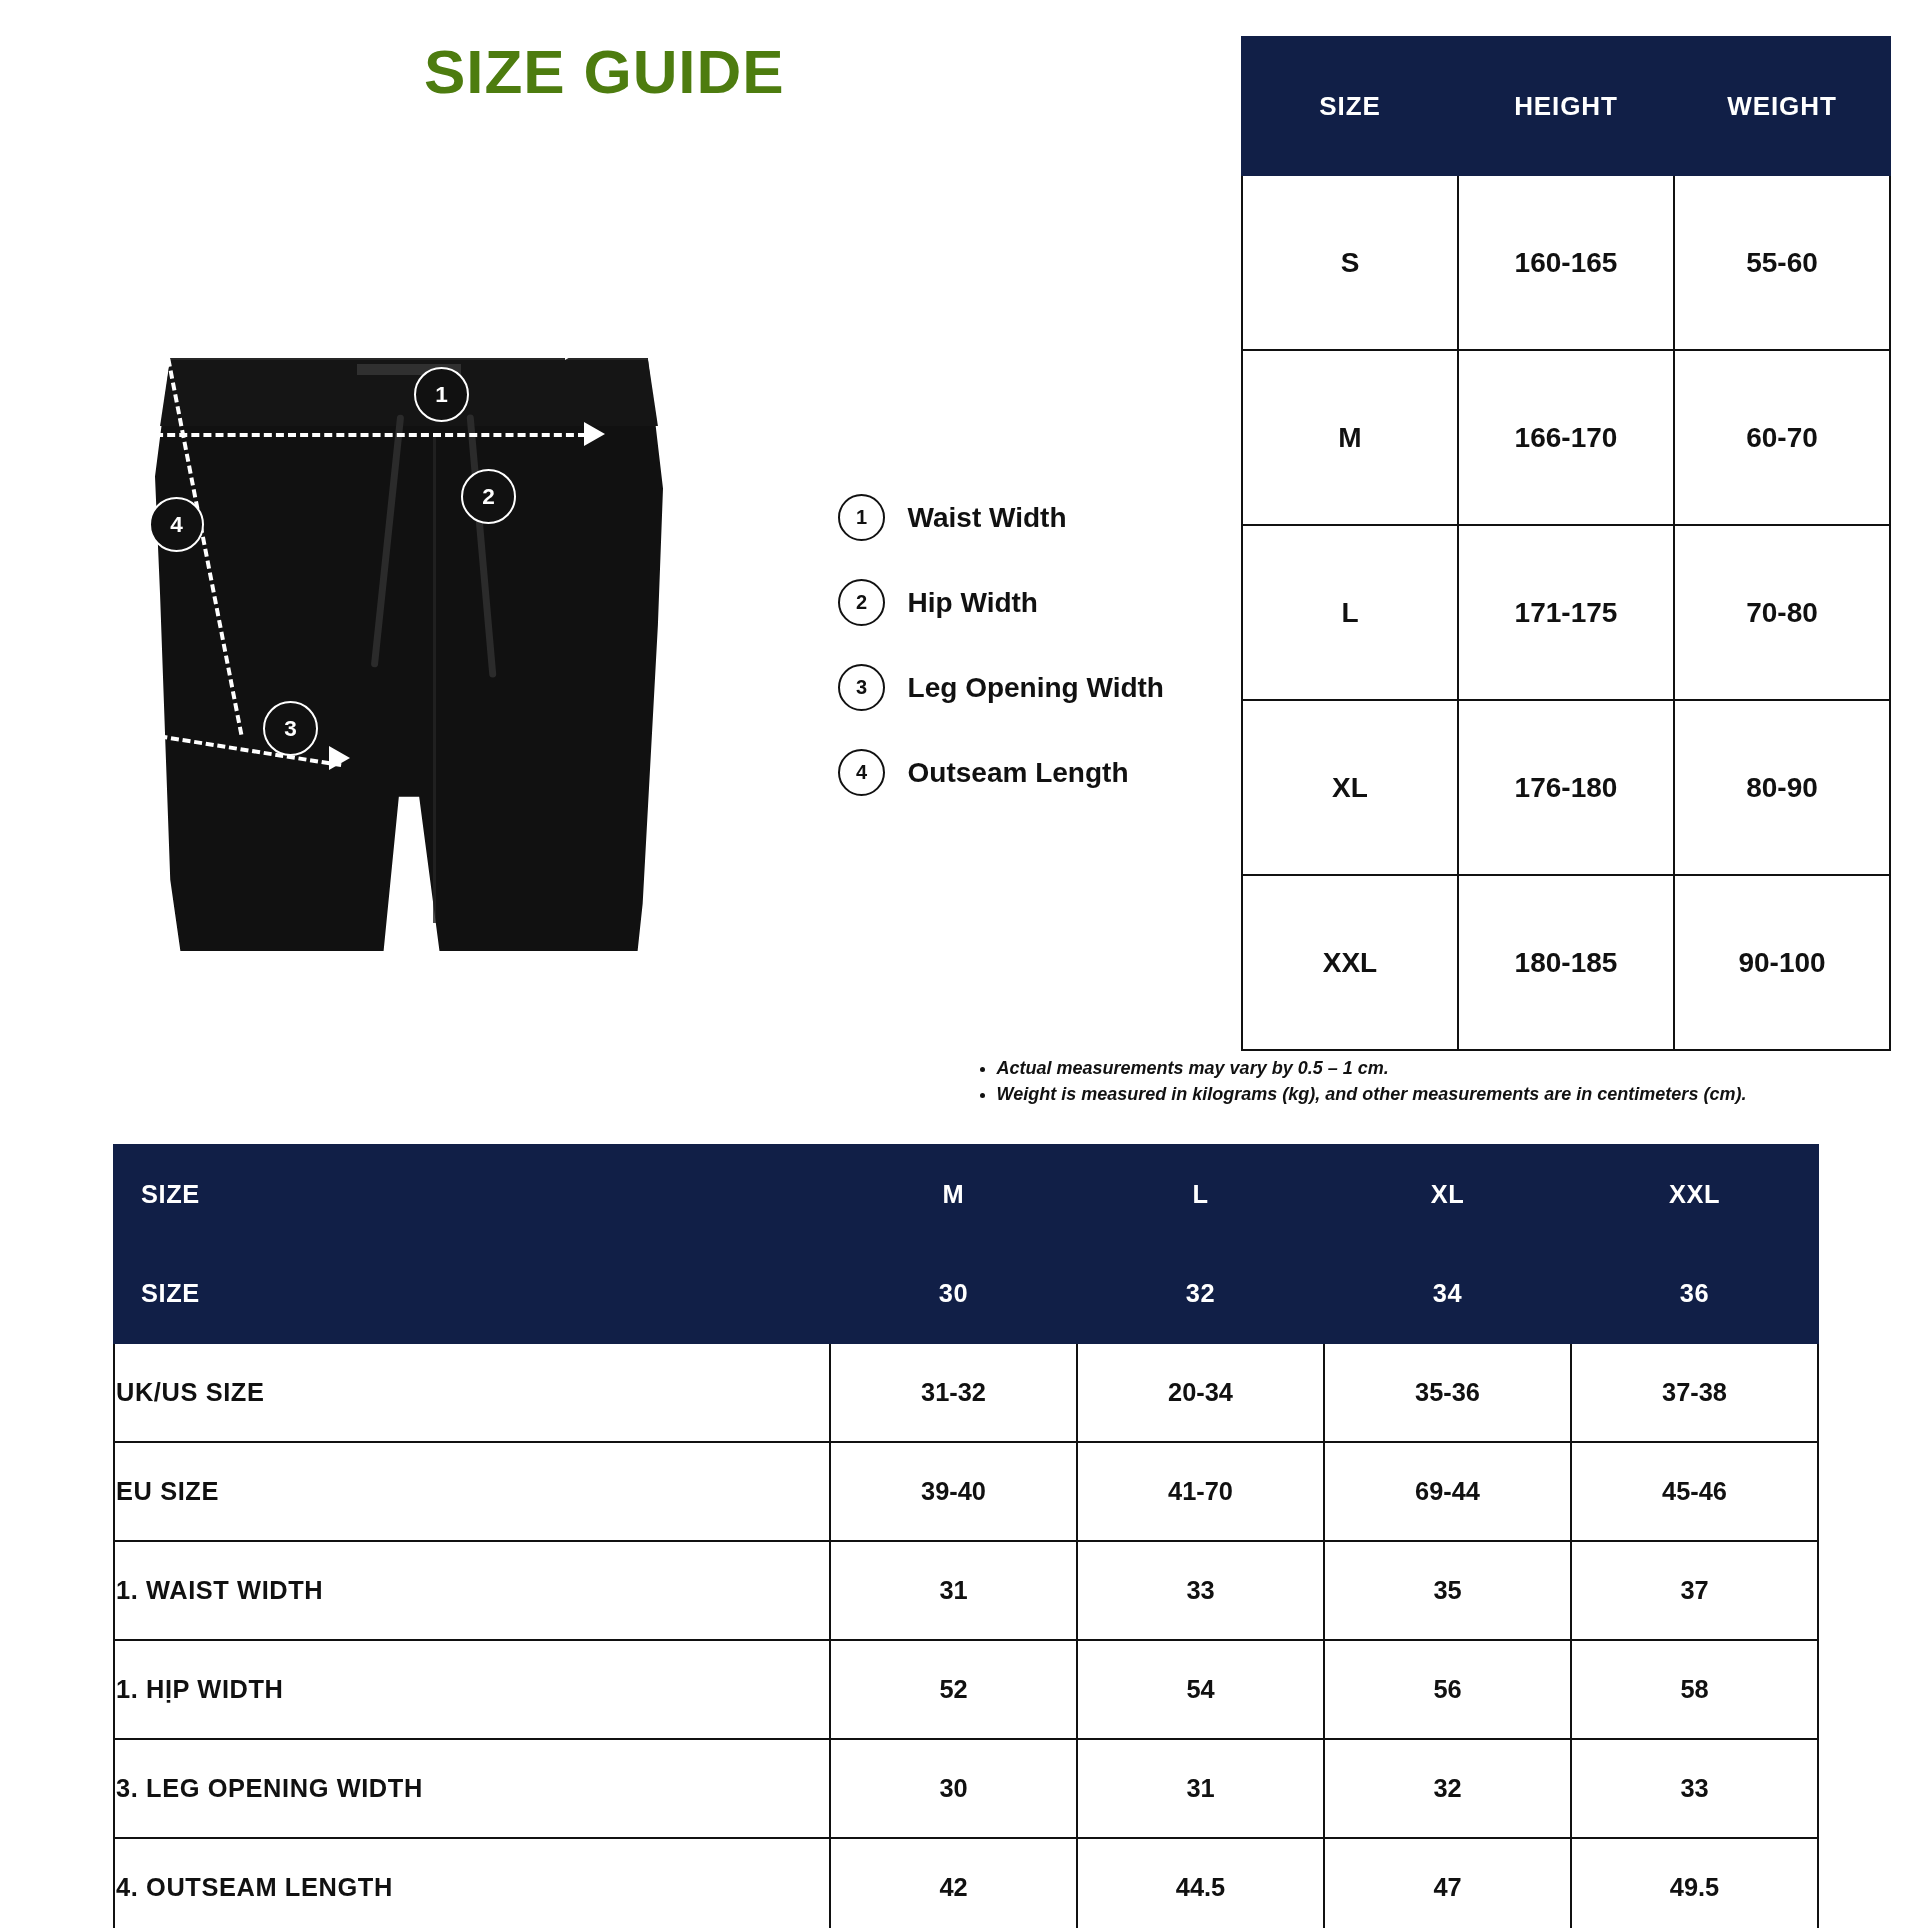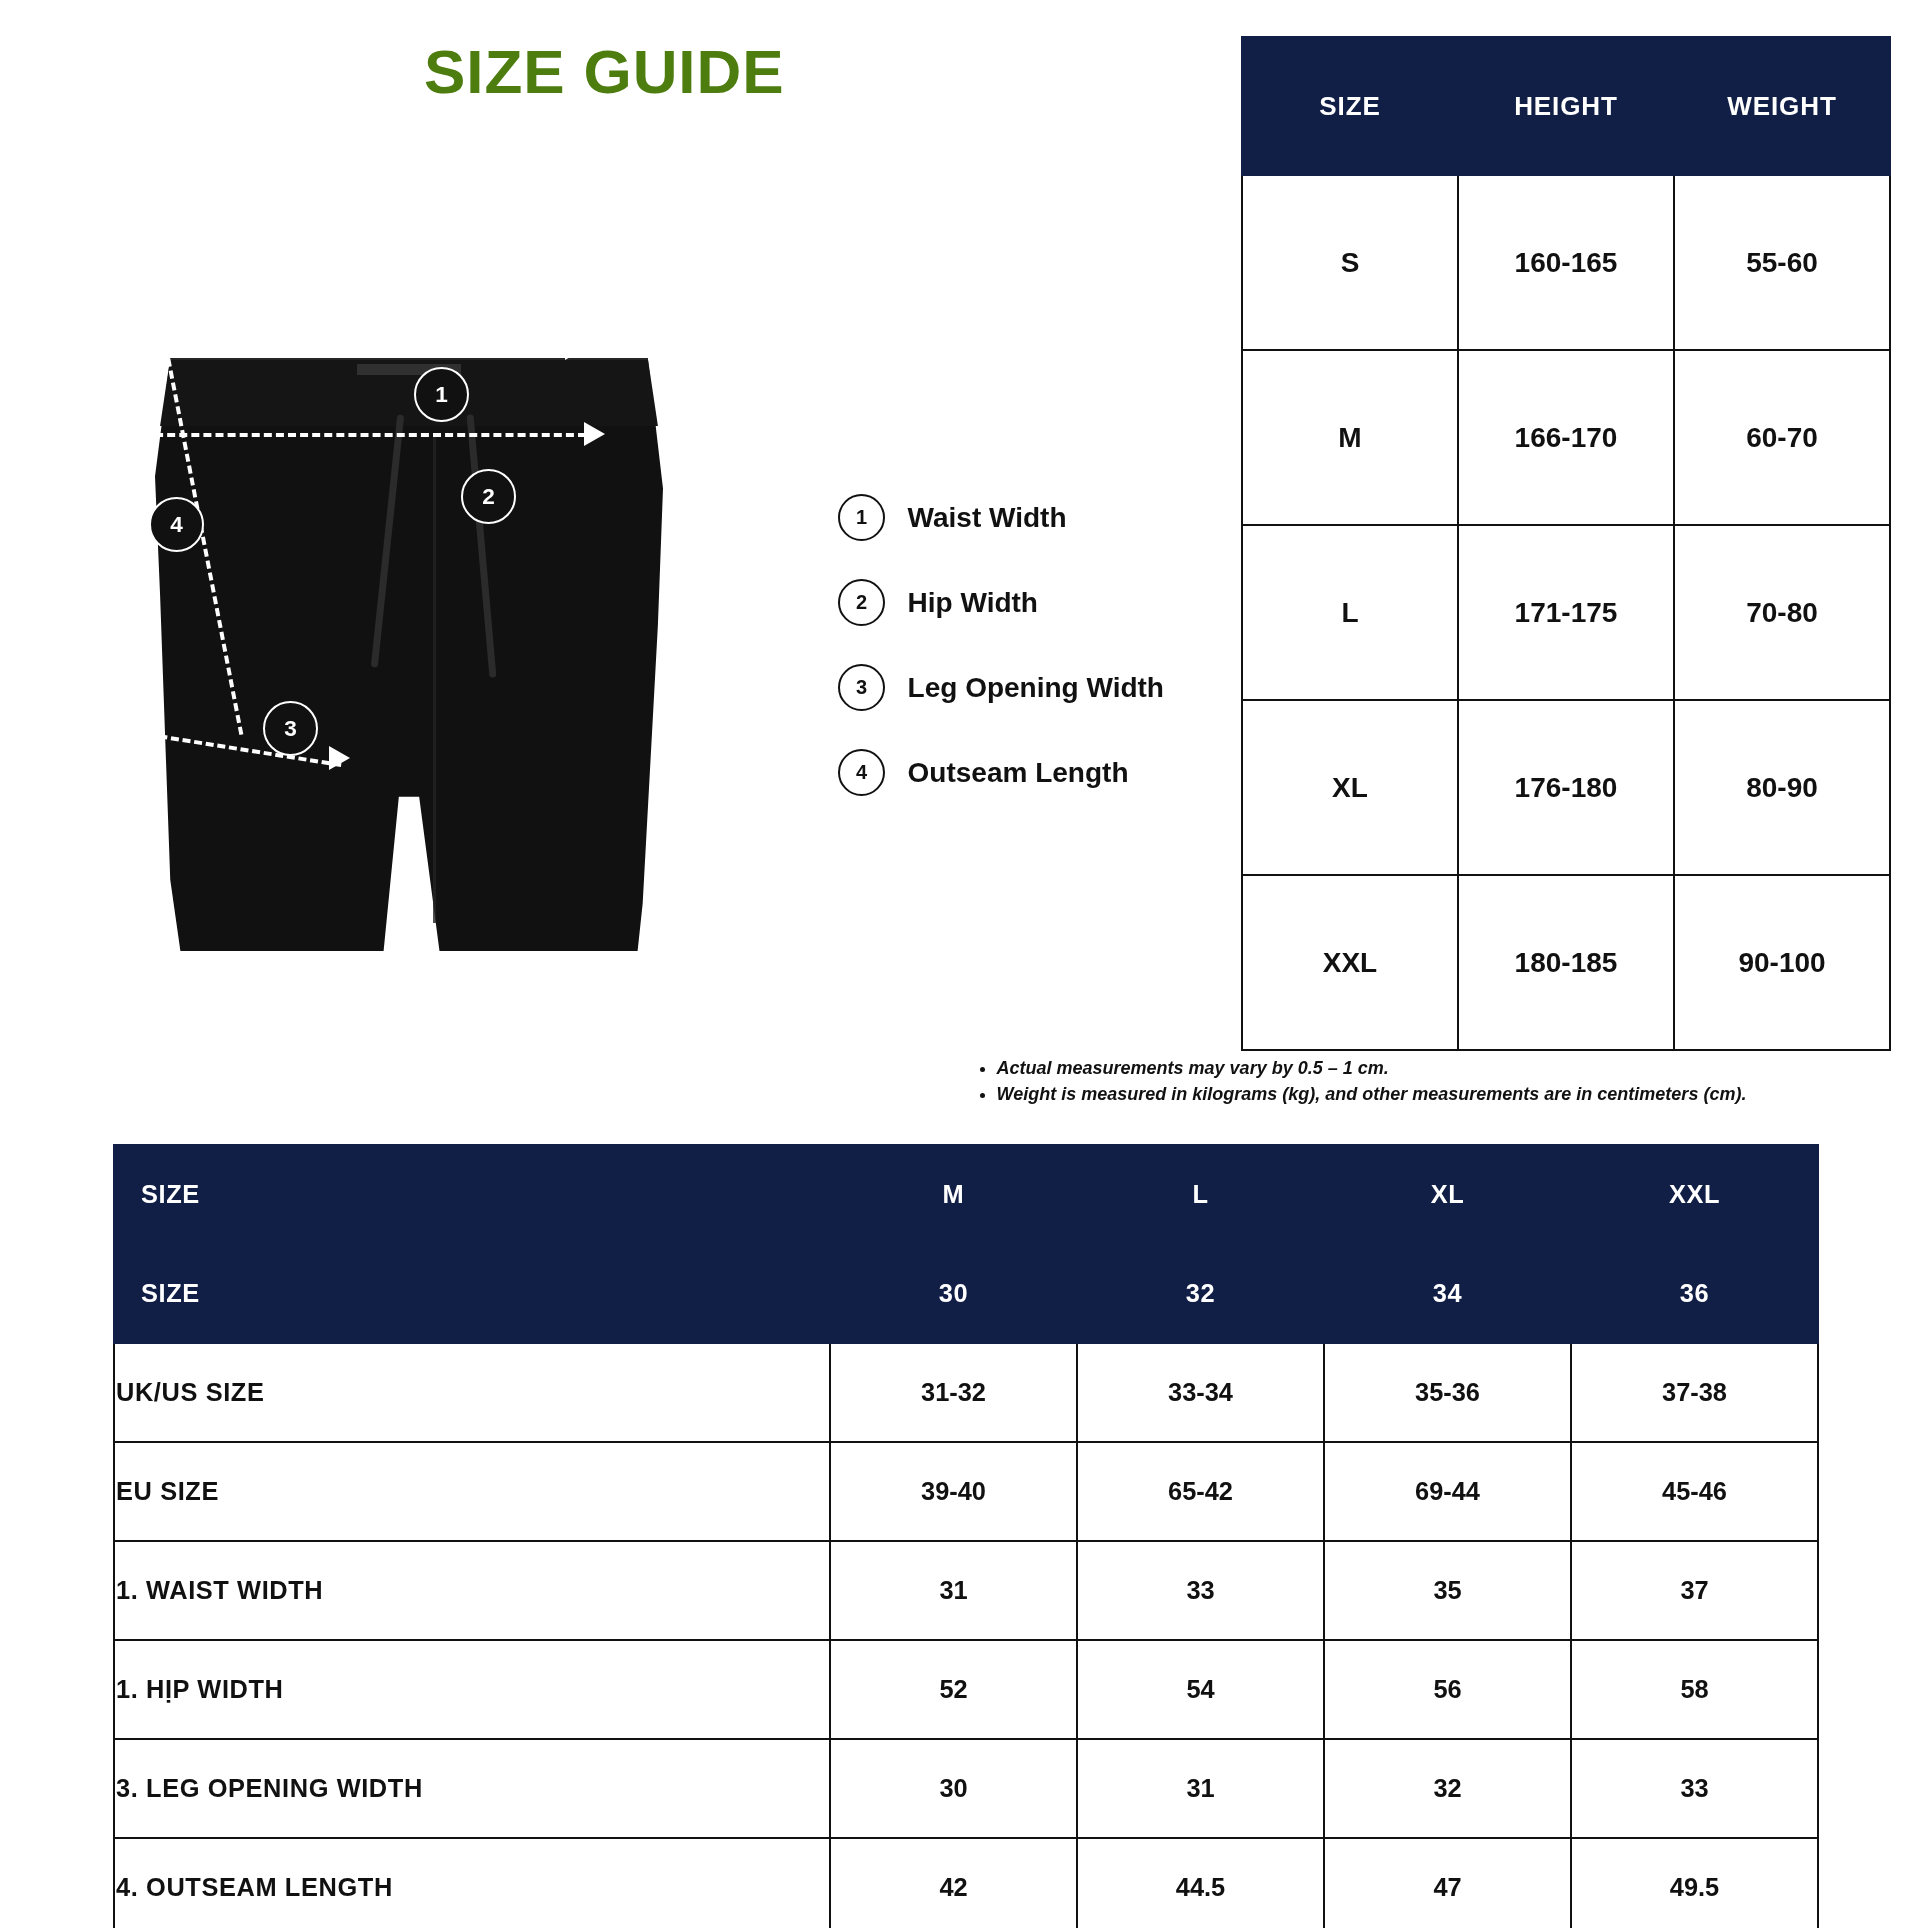--- a/index.html
+++ b/index.html
@@ -368,28 +368,28 @@
       <th>30</th>
       <th>32</th>
       <th>34</th>
       <th>36</th>
     </tr>
   </thead>
   <tbody>
     <tr>
       <td class="lbl">UK/US SIZE</td>
       <td class="val">31-32</td>
-      <td class="val">33-34</td>
+      <td class="val">20-34</td>
       <td class="val">35-36</td>
       <td class="val">37-38</td>
     </tr>
     <tr>
       <td class="lbl">EU SIZE</td>
       <td class="val">39-40</td>
-      <td class="val">65-42</td>
+      <td class="val">41-70</td>
       <td class="val">69-44</td>
       <td class="val">45-46</td>
     </tr>
     <tr>
       <td class="lbl">1. WAIST WIDTH</td>
       <td class="val">31</td>
       <td class="val">33</td>
       <td class="val">35</td>
       <td class="val">37</td>
     </tr>

